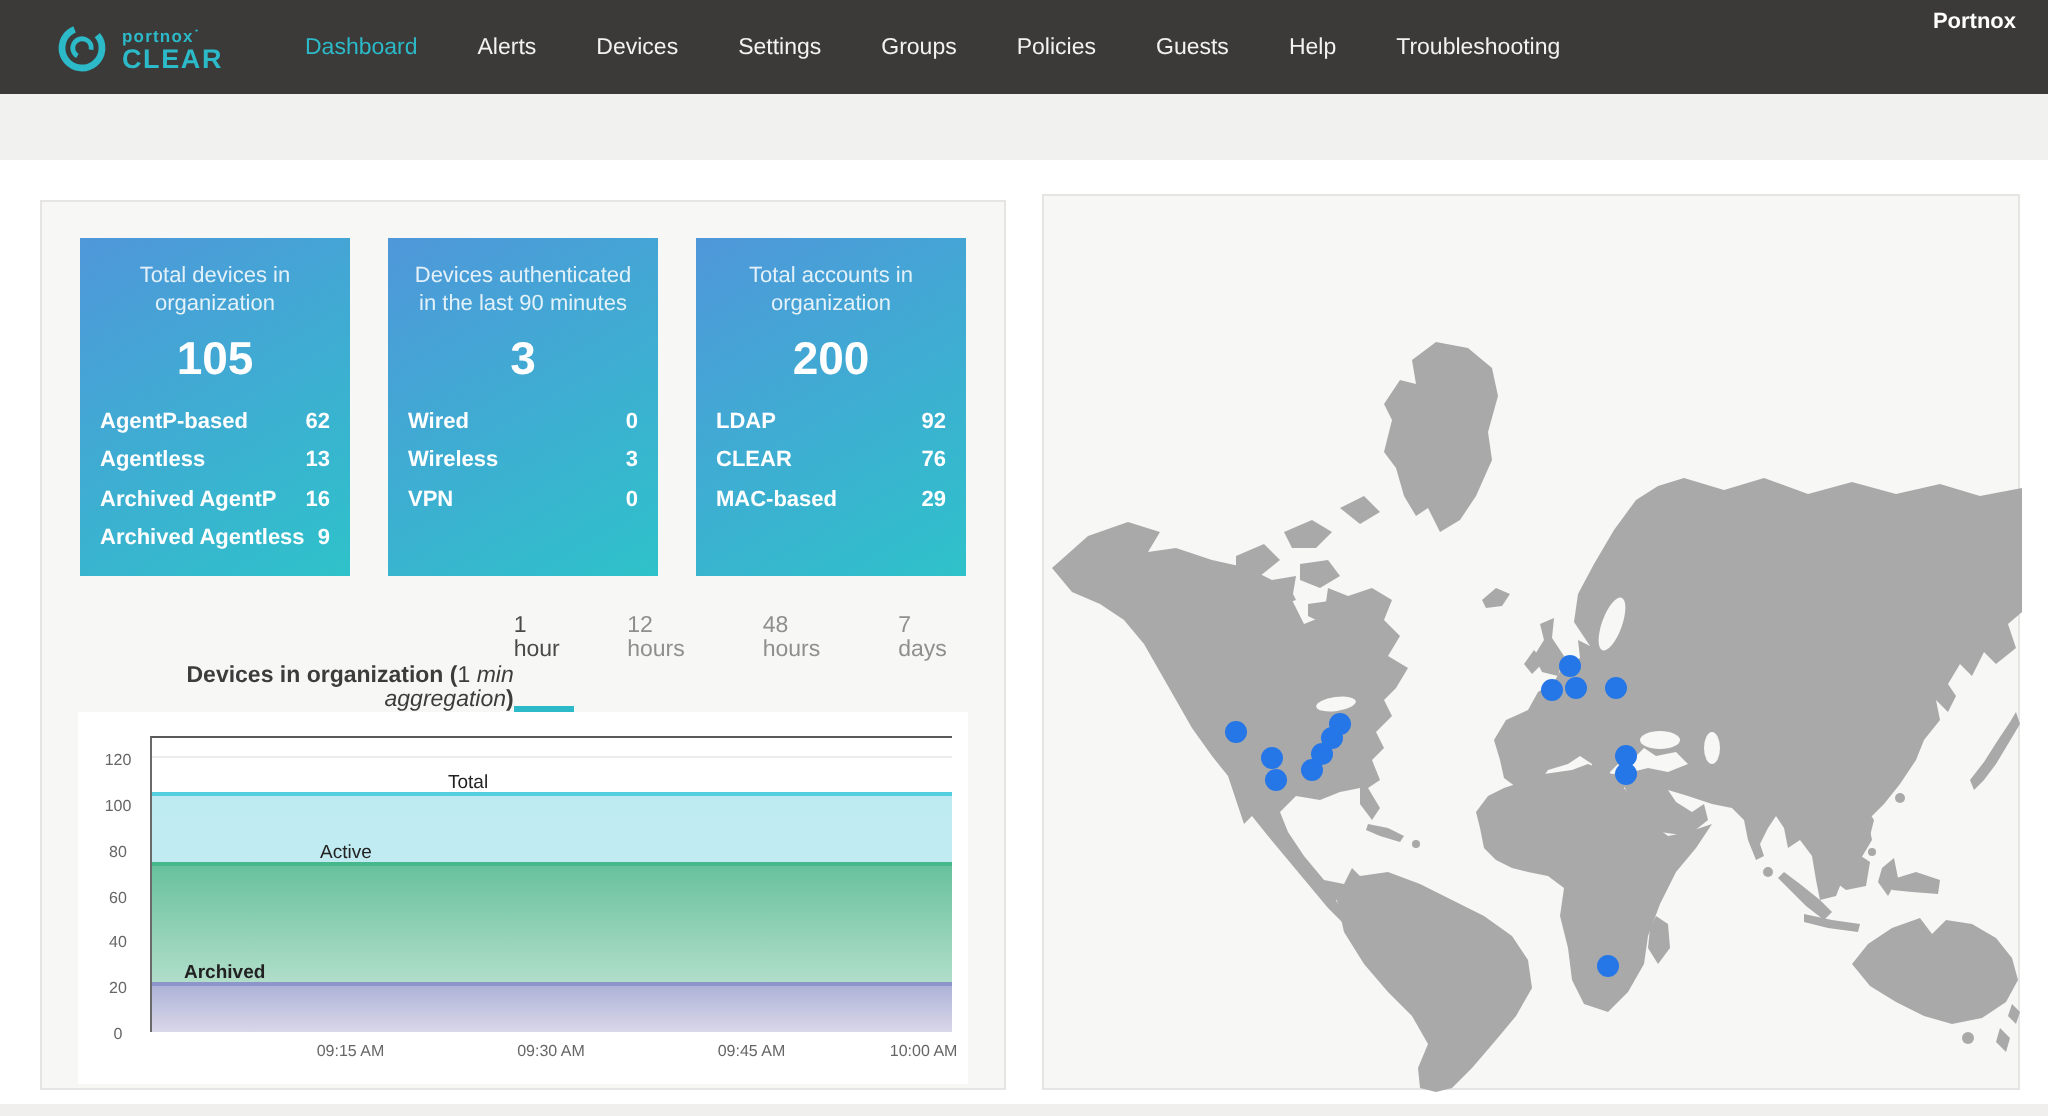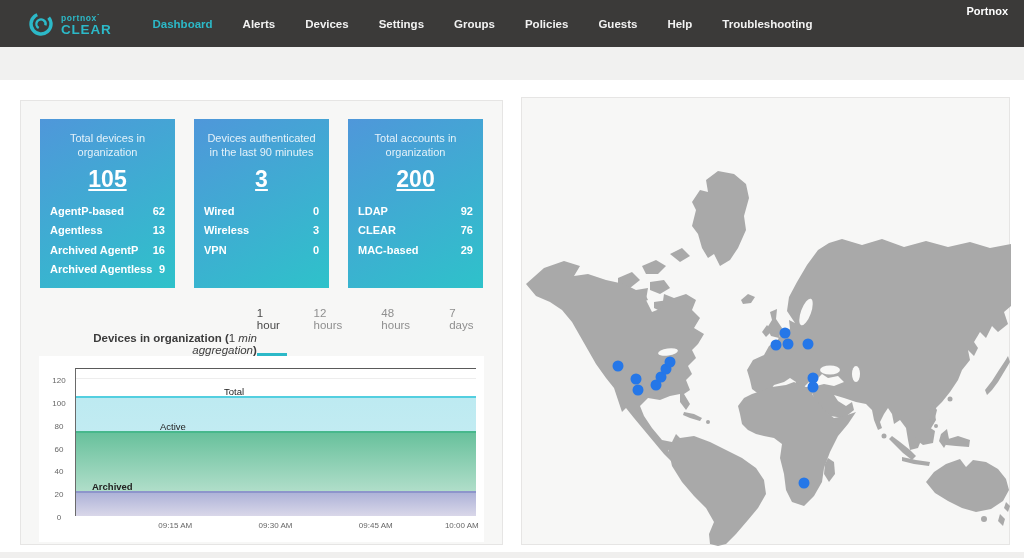--- a/index.html
+++ b/index.html
@@ -7,38 +7,38 @@
     font-family:"Liberation Sans", sans-serif; }
 
   
   .navbar { position:absolute; left:0; top:0; width:1024px; height:47px;
     background:var(--navbar-bg,#3b3a39); display:flex; align-items:center; }
   .brand { display:flex; align-items:flex-end; margin-left:28px; margin-right:26px; }
   .brand-text { margin-left:7px; line-height:1; }
   .brand-line1 { font-size:8.5px; letter-spacing:.6px; color:var(--accent,#2cb9c8); font-weight:600; }
   .brand-line2 { font-size:13.5px; letter-spacing:.8px; color:var(--accent,#2cb9c8); font-weight:bold; margin-top:1px; }
   .nav-items { display:flex; align-items:center; height:100%; }
-  .nav-item { color:#f2f2f2; font-size:11.5px; font-weight:700; padding:0 15px;
+  .nav-item { color:#f2f2f2; font-size:11.5px; font-weight:400; padding:0 15px;
     height:100%; display:flex; align-items:center; cursor:pointer; }
   .nav-item.active { color:var(--accent,#2cb9c8); }
   .nav-user { position:absolute; right:16px; top:5px; color:#fff; font-size:11px; font-weight:bold; }
 
   .subheader { position:absolute; left:0; top:47px; width:1024px; height:33px; background:#f1f1f0; }
   .footer-strip { position:absolute; left:0; top:552px; width:1024px; height:6px; background:#f0efee; }
 
   
   .panel { position:absolute; background:#f7f7f6; border:1px solid #e6e5e4; }
   .panel-left { left:20px; top:100px; width:483px; height:445px; padding:18px; }
   .cards-row { display:flex; gap:19px;justify-content:center; }
   .stat-card { width:135px; height:169px; padding:10px 10px;
     background:linear-gradient(150deg, var(--card-g1,#4f97da) 0%, var(--card-g2,#2ec2ca) 100%);
     color:#fff; }
   .stat-title { font-size:11px; line-height:1.3; text-align:center; color:rgba(255,255,255,.85);
     min-height:30px; margin-top:2px; }
-  .stat-value { font-size:23px; font-weight:bold; text-align:center; margin:5px 0 9px;text-decoration:underline; }
+  .stat-value { font-size:23px; font-weight:bold; text-align:center; margin:5px 0 9px; }
   .stat-row { display:flex; justify-content:space-between; font-size:11px; font-weight:600;
     line-height:1.75; }
 
   
   .chart-header { display:flex; justify-content:space-between; align-items:flex-end; margin-top:19px; }
   .chart-title { font-size:11.5px; color:#3c3c3c;text-align:right; }
   .chart-title b { font-weight:bold; }
   .chart-title i { font-style:italic; }
   .tabs { display:flex; gap:27px; margin-right:4px; }
   .tab { font-size:11.5px; color:#8f8f8f; padding-bottom:22px; cursor:pointer;

